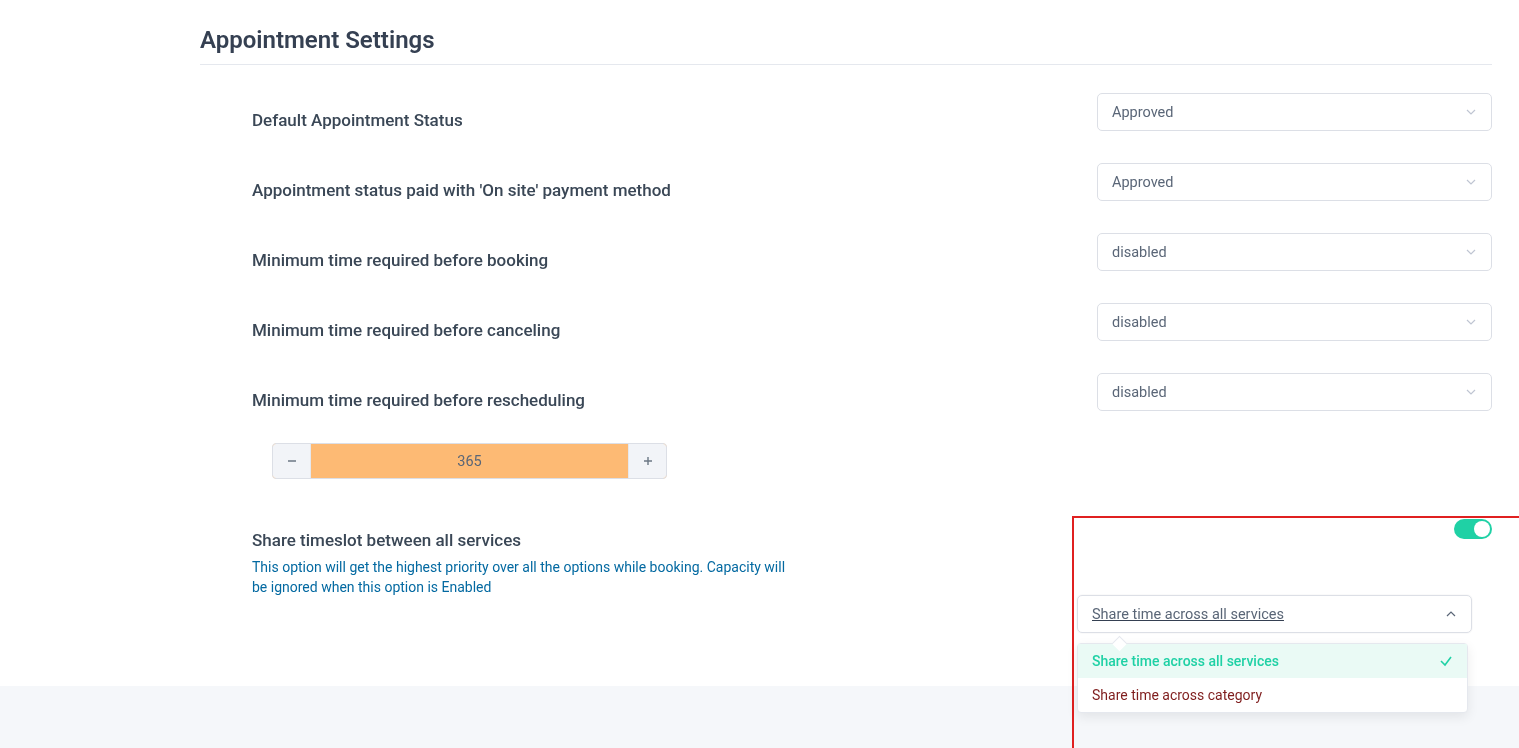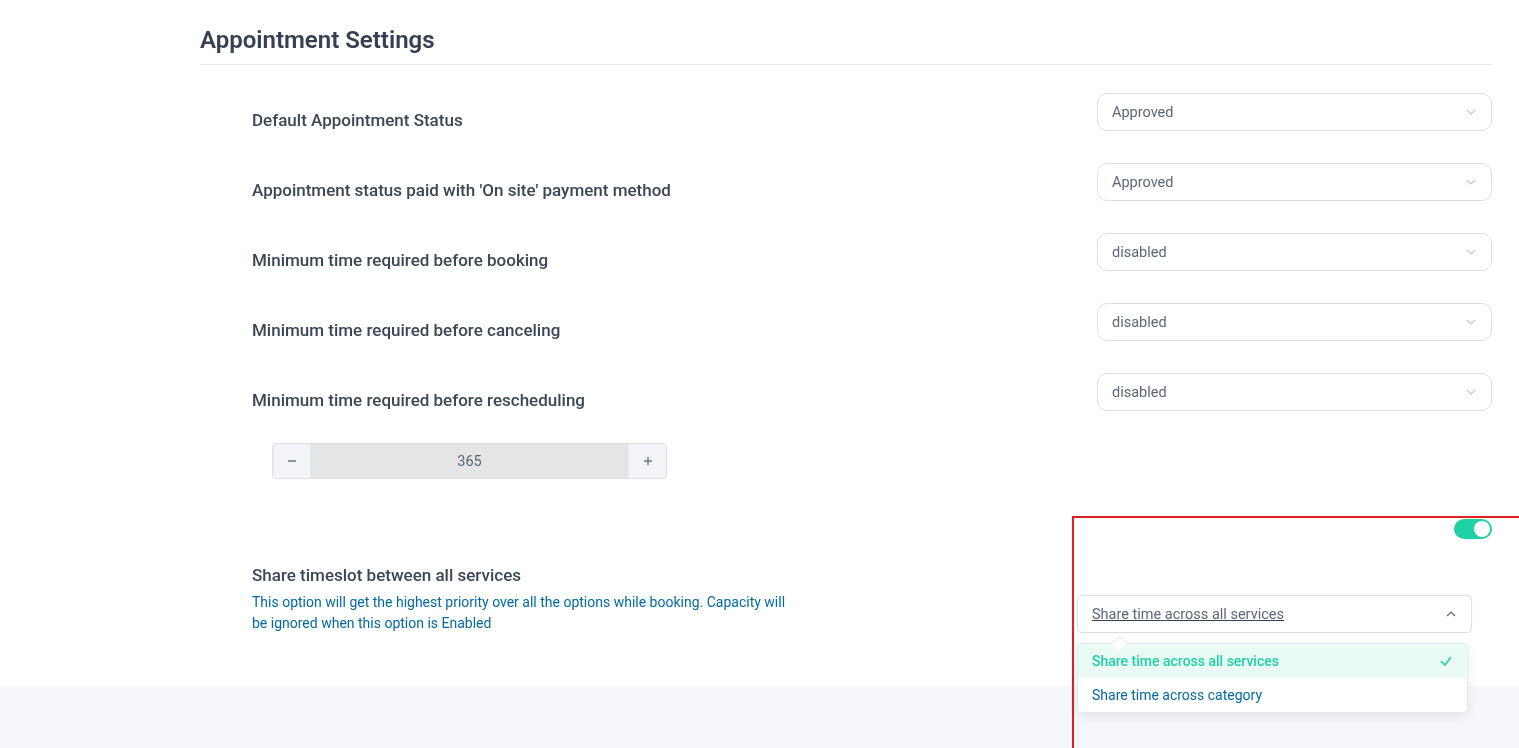--- a/index.html
+++ b/index.html
@@ -64,21 +64,21 @@
   .control-col {
     width: 395px;
     margin-left: 20px;
     display: flex;
     justify-content: flex-end;
   }
   .select {
     width: 395px;
     height: 38px;
     border: 1px solid #dcdfe6;
-    border-radius: 10px;
+    border-radius: 5px;
     background: #fff;
     display: flex;
     align-items: center;
     justify-content: space-between;
     padding: 0 14px;
     cursor: pointer;
     font-size: 14.5px;
     color: #5a6677;
   }
   .select .chev {
@@ -87,21 +87,21 @@
     align-items: center;
   }
   .number-input {
     width: 422px;
     height: 36px;
     border: 1px solid #dcdfe6;
     border-radius: 4px;
     display: flex;
     align-items: stretch;
     overflow: hidden;
-    background: #e5e5e5;
+    background: #fdba74;
   }
   .number-btn {
     width: 38px;
     background: #f2f4f8;
     border: none;
     color: #6b7785;
     display: flex;
     align-items: center;
     justify-content: center;
     cursor: pointer;
@@ -114,21 +114,21 @@
     text-align: center;
     display: flex;
     align-items: center;
     justify-content: center;
     font-size: 14.5px;
     color: #5a6677;
   }
   .share-row {
     padding-left: 52px;
     display: flex;
-    align-items: flex-end;
+    align-items: flex-start;
     gap: 9px;
   }
   .share-control-col {
     width: 415px;
     margin-left: 20px;
     position: relative;
   }
   .highlight-box {
     position: absolute;
     top: -3px;
@@ -204,21 +204,21 @@
     transform: rotate(45deg);
   }
   .dropdown-item {
     height: 34px;
     padding: 0 14px;
     display: flex;
     align-items: center;
     justify-content: space-between;
     font-size: 14px;
     cursor: pointer;
-    color: #0369a1;
+    color: #7f1d1d;
   }
   .dropdown-item.selected {
     background: #eafaf5;
     color: #1fd1a5;
     font-weight: 500;
   }
   .check-icon {
     color: #1fd1a5;
     display: flex;
     align-items: center;

